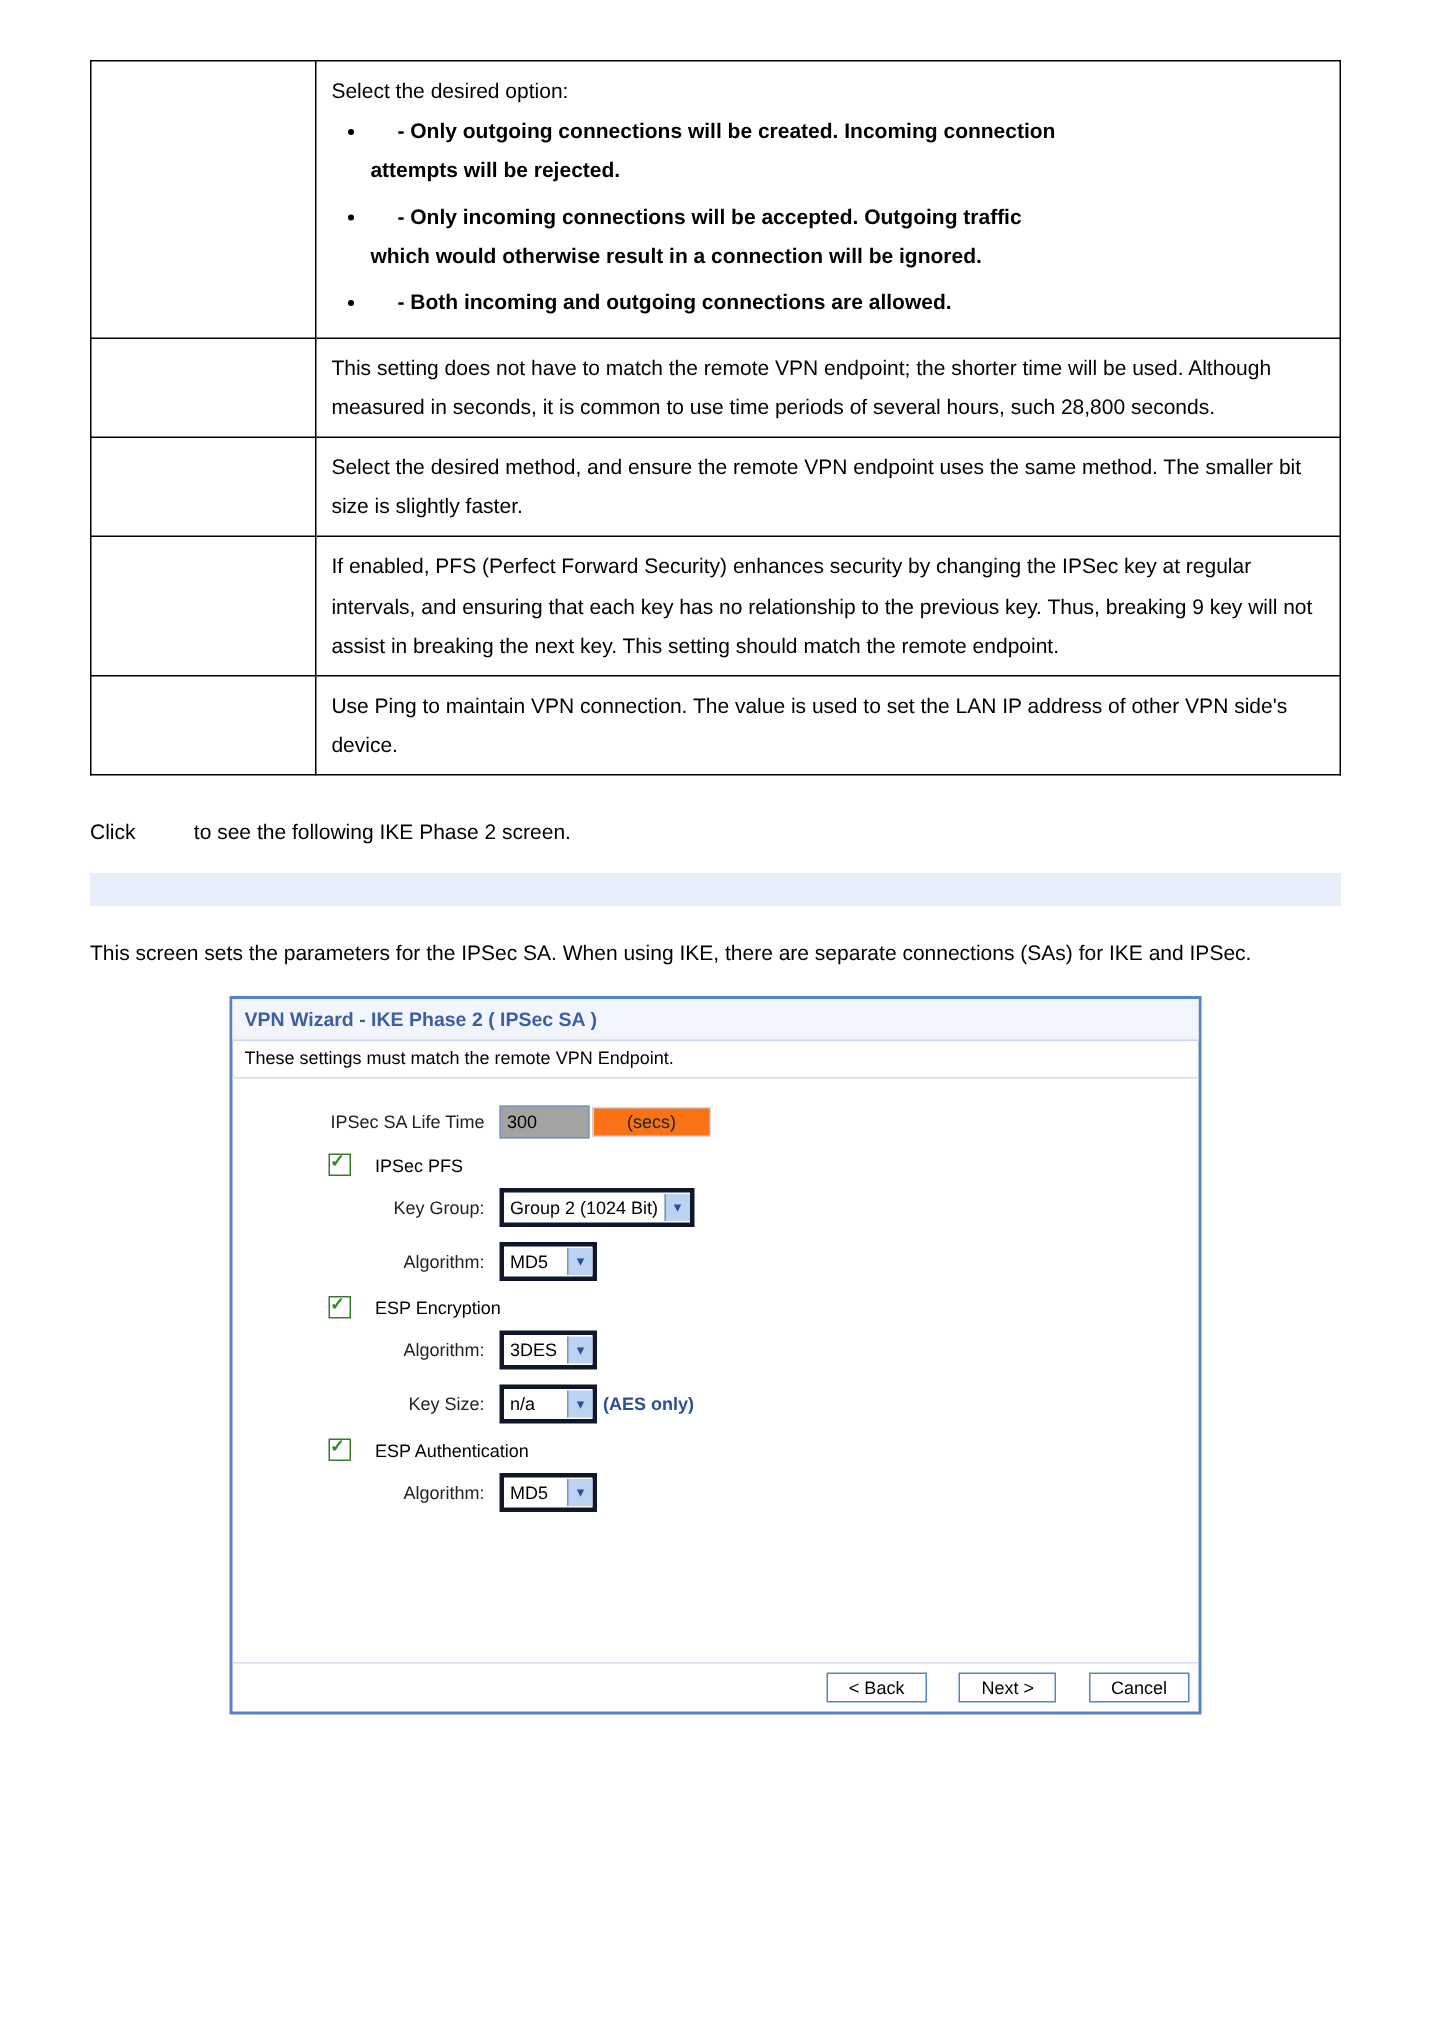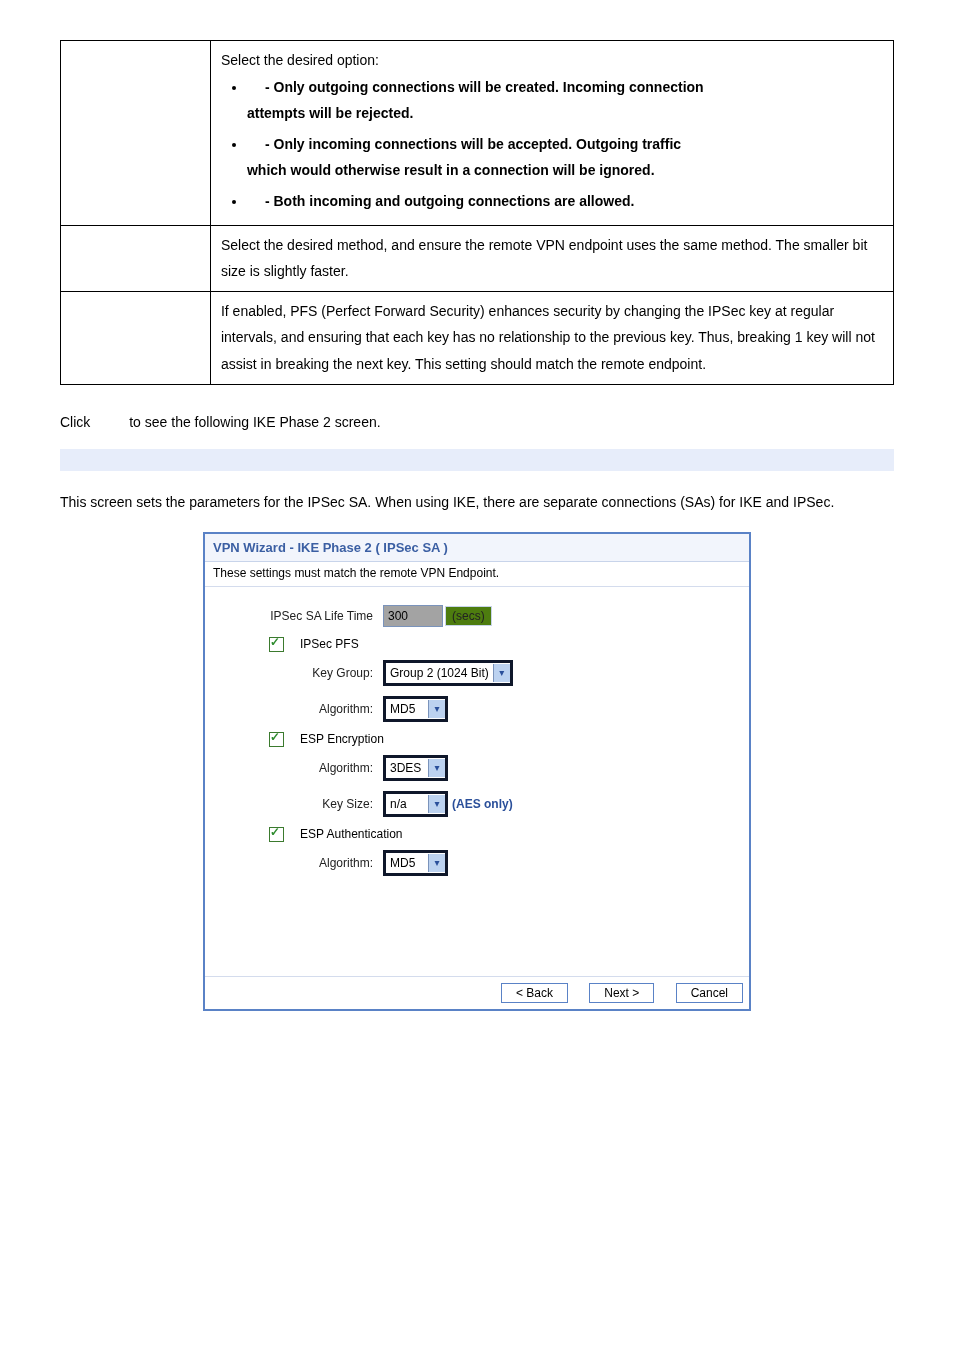--- a/index.html
+++ b/index.html
@@ -44,21 +44,21 @@
   }
   .band {
     display: block;
     height: 22px;
     background: #e7edfa;
     margin: 10px 0 18px 0;
   }
   
   .wizard-wrap {
     margin: 16px auto;
-    width: 548px;
+    width: 648px;
   }
   .wizard {
     border: 2px solid #5a82c6;
     background: #fff;
     font-size: 12px;
     color: #000;
   }
   .wiz-title {
     background: #f2f5fc;
     color: #3b5fa3;
@@ -95,22 +95,22 @@
   .input-txt {
     border: 1px solid #7a93bb;
     background: #a3a3a3;
     padding: 2px 4px;
     width: 50px;
     height: 16px;
     font-size: 12px;
   }
   .secs-box{
     border:1px solid #c8d4ea;
-    background:#4d7c0f;
-    padding:2px 6px;
+    background:#f97316;
+    padding:2px 22px;
     font-size:12px;
     color:#222;
     margin-left:2px;
   }
   .sel {
     border: 3px solid #0f172a;
     background: #fff;
     height: 20px;
     font-size: 12px;
     display: inline-flex;
@@ -174,25 +174,33 @@
           <span style="margin-left:-18px">which would otherwise result in a connection will be ignored.</span>
         </li>
         <li>
           <span> - Both incoming and outgoing connections are allowed.</span>
         </li>
       </ul>
     </td>
   </tr>
   <tr>
     <td class="left"></td>
+    <td>This setting does not have to match the remote VPN endpoint; the shorter time will be used. Although measured in seconds, it is common to use time periods of several hours, such 28,800 seconds.</td>
+  </tr>
+  <tr>
+    <td class="left"></td>
     <td>Select the desired method, and ensure the remote VPN endpoint uses the same method. The smaller bit size is slightly faster.</td>
   </tr>
   <tr>
     <td class="left"></td>
-    <td>If enabled, PFS (Perfect Forward Security) enhances security by changing the IPSec key at regular intervals, and ensuring that each key has no relationship to the previous key. Thus, breaking 1 key will not assist in breaking the next key. This setting should match the remote endpoint.</td>
+    <td>If enabled, PFS (Perfect Forward Security) enhances security by changing the IPSec key at regular intervals, and ensuring that each key has no relationship to the previous key. Thus, breaking 9 key will not assist in breaking the next key. This setting should match the remote endpoint.</td>
+  </tr>
+  <tr>
+    <td class="left"></td>
+    <td>Use Ping to maintain VPN connection. The value is used to set the LAN IP address of other VPN side's device.</td>
   </tr>
 </tbody>
   </table>
 
 <p class="body" style="white-space:pre">Click          to see the following IKE Phase 2 screen.</p>
 
 <span class="band"></span>
 
 <p class="body">This screen sets the parameters for the IPSec SA. When using IKE, there are separate connections (SAs) for IKE and IPSec.</p>
 

